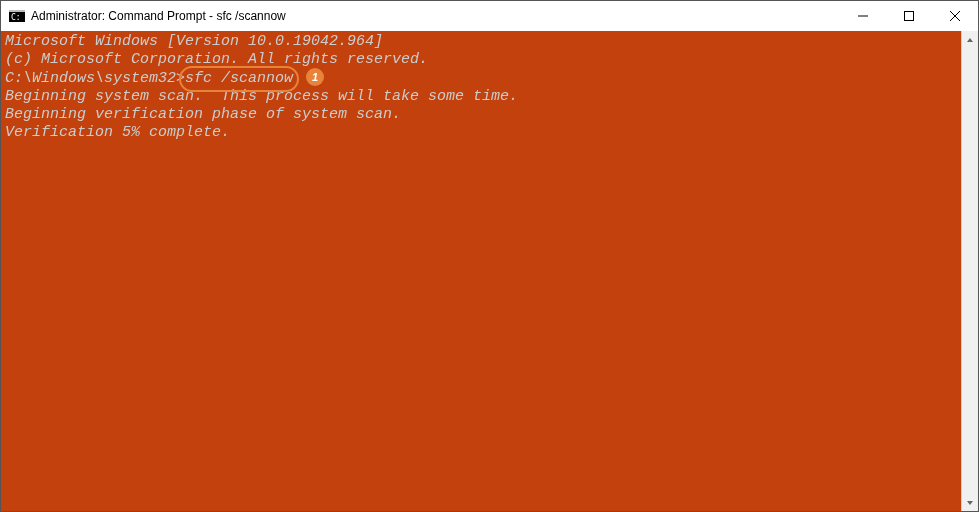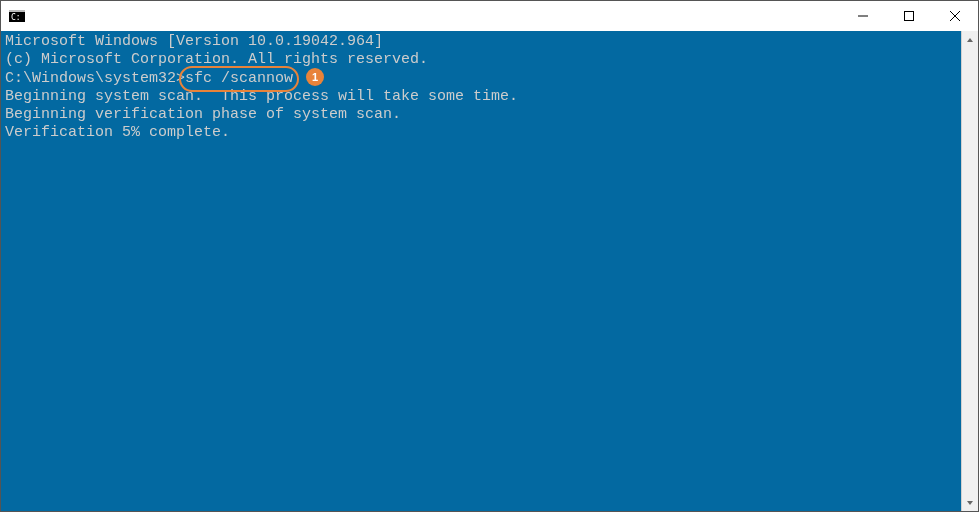--- a/index.html
+++ b/index.html
@@ -48,29 +48,30 @@
   }
   .ctrl svg { display: block; }
   .client {
     flex: 1;
     display: flex;
     flex-direction: row;
     min-height: 0;
   }
   .terminal {
     flex: 1;
-    background: #0369a1;
+    background: #c2410c;
     color: #ccc;
     font-family: Consolas, "Courier New", monospace;
     font-size: 15px;
     line-height: 18px;
     padding: 2px 4px;
     white-space: pre;
     position: relative;
     overflow: hidden;
+    font-style: italic;
   }
   .terminal .line { display: block; }
   .highlight-wrap {
     position: relative;
     display: inline-block;
   }
   .highlight-ring {
     position: absolute;
     border: 2px solid #e8833a;
     border-radius: 14px;
@@ -120,20 +121,21 @@
 <div class="window">
 
   <div class="titlebar">
     <span class="app-icon">
       <svg width="16" height="16" viewBox="0 0 16 16">
         <rect x="0" y="2" width="16" height="12" fill="#000"></rect>
         <rect x="0" y="2" width="16" height="2" fill="#bbb"></rect>
         <text x="2" y="12" font-size="8" fill="#fff" font-family="monospace">C:</text>
       </svg>
     </span>
+    <span>Administrator: Command Prompt - sfc  /scannow</span>
     <span class="spacer"></span>
     <div class="ctrl-group">
       <div class="ctrl">
         <svg width="10" height="10" viewBox="0 0 10 10">
             <line x1="0" y1="5" x2="10" y2="5" stroke="#000" stroke-width="1"></line>
           </svg>
       </div>
       <div class="ctrl">
         <svg width="10" height="10" viewBox="0 0 10 10">
             <rect x="0.5" y="0.5" width="9" height="9" fill="none" stroke="#000" stroke-width="1"></rect>

